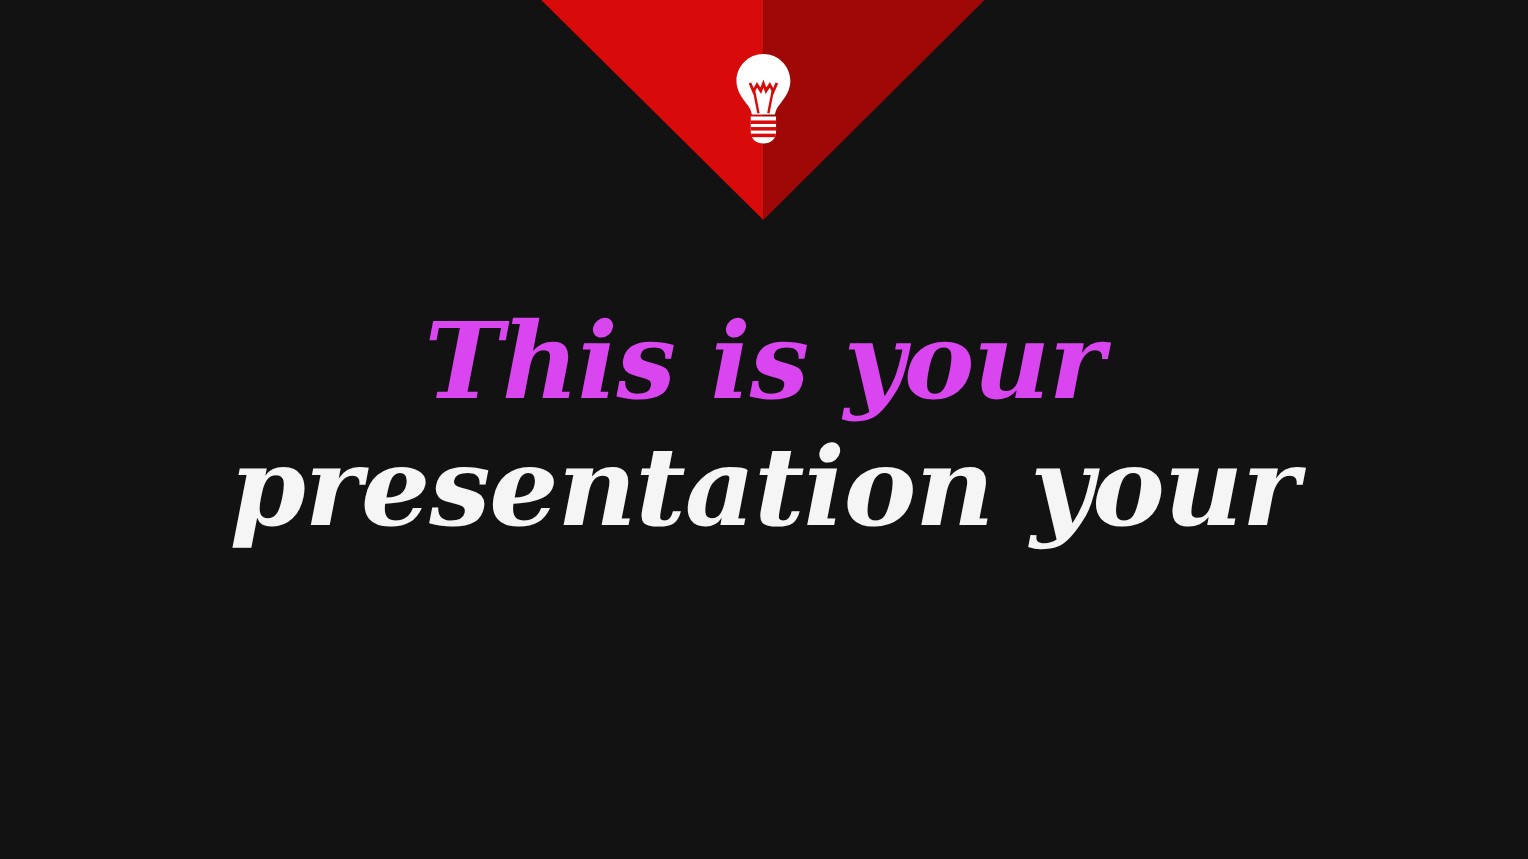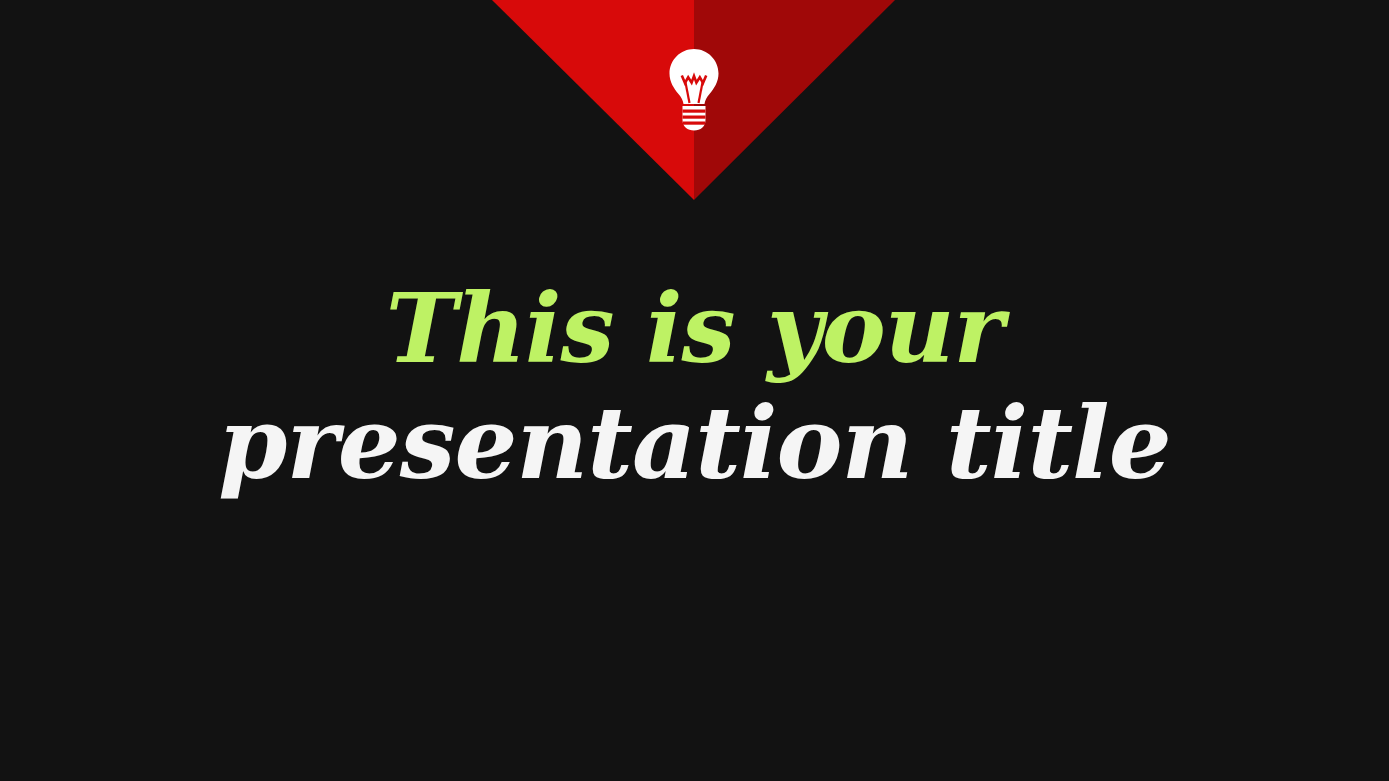--- a/index.html
+++ b/index.html
@@ -121,17 +121,17 @@
                  Z" fill="#ffffff"></path>
 
         <rect x="19.5" y="62.5" width="23" height="3.2" fill="#d80a0a"></rect>
         <rect x="19.5" y="68.5" width="23" height="3.2" fill="#d80a0a"></rect>
         <rect x="19.8" y="74.5" width="22.4" height="3.2" fill="#d80a0a"></rect>
       </g>
     </svg>
   </div>
 
   <div id="title-block">
-    <span class="title-line" id="title-line-1" style="color: #bef264;">This is your</span>
-    <span class="title-line" id="title-line-2" style="color: rgb(245, 245, 245);">presentation title</span>
+    <span class="title-line" id="title-line-1" style="color: #d946ef;">This is your</span>
+    <span class="title-line" id="title-line-2" style="color: rgb(245, 245, 245);">presentation your</span>
   </div>
 
 </div>
 
 </body></html>

